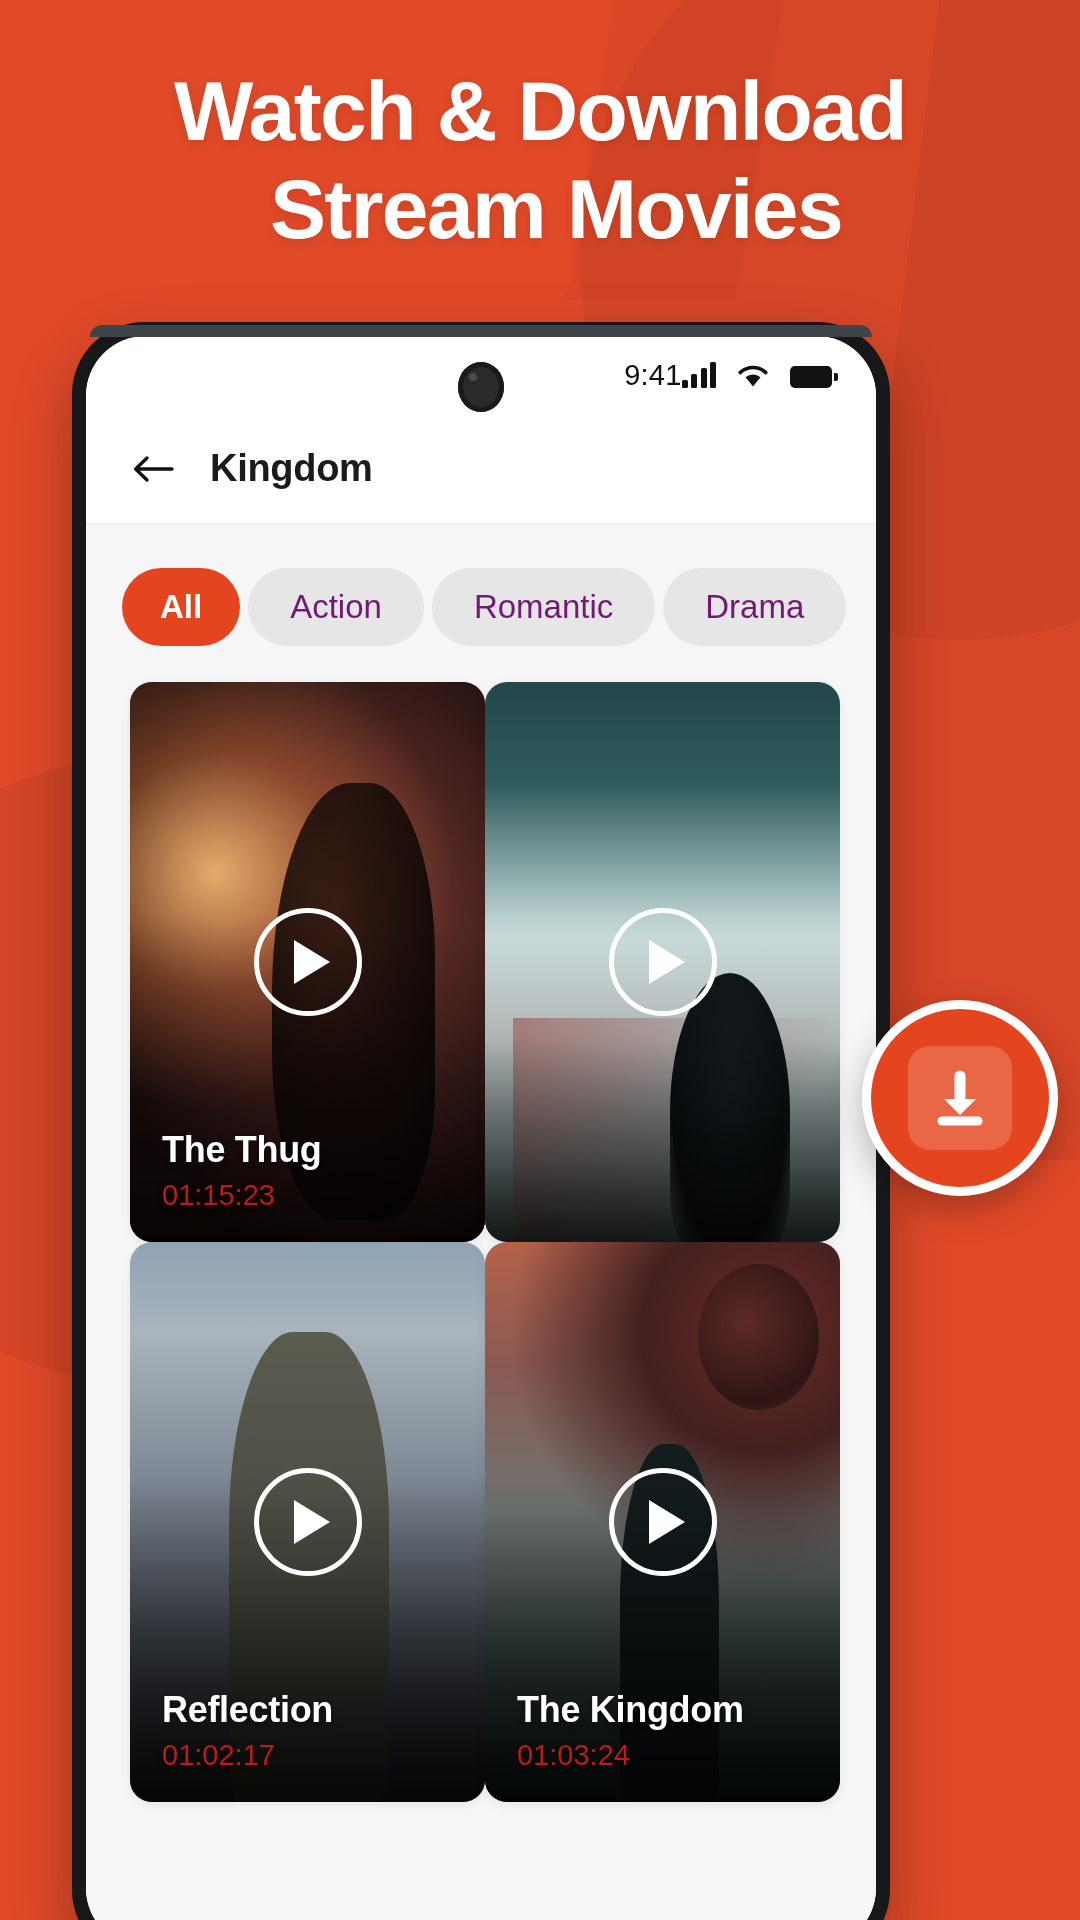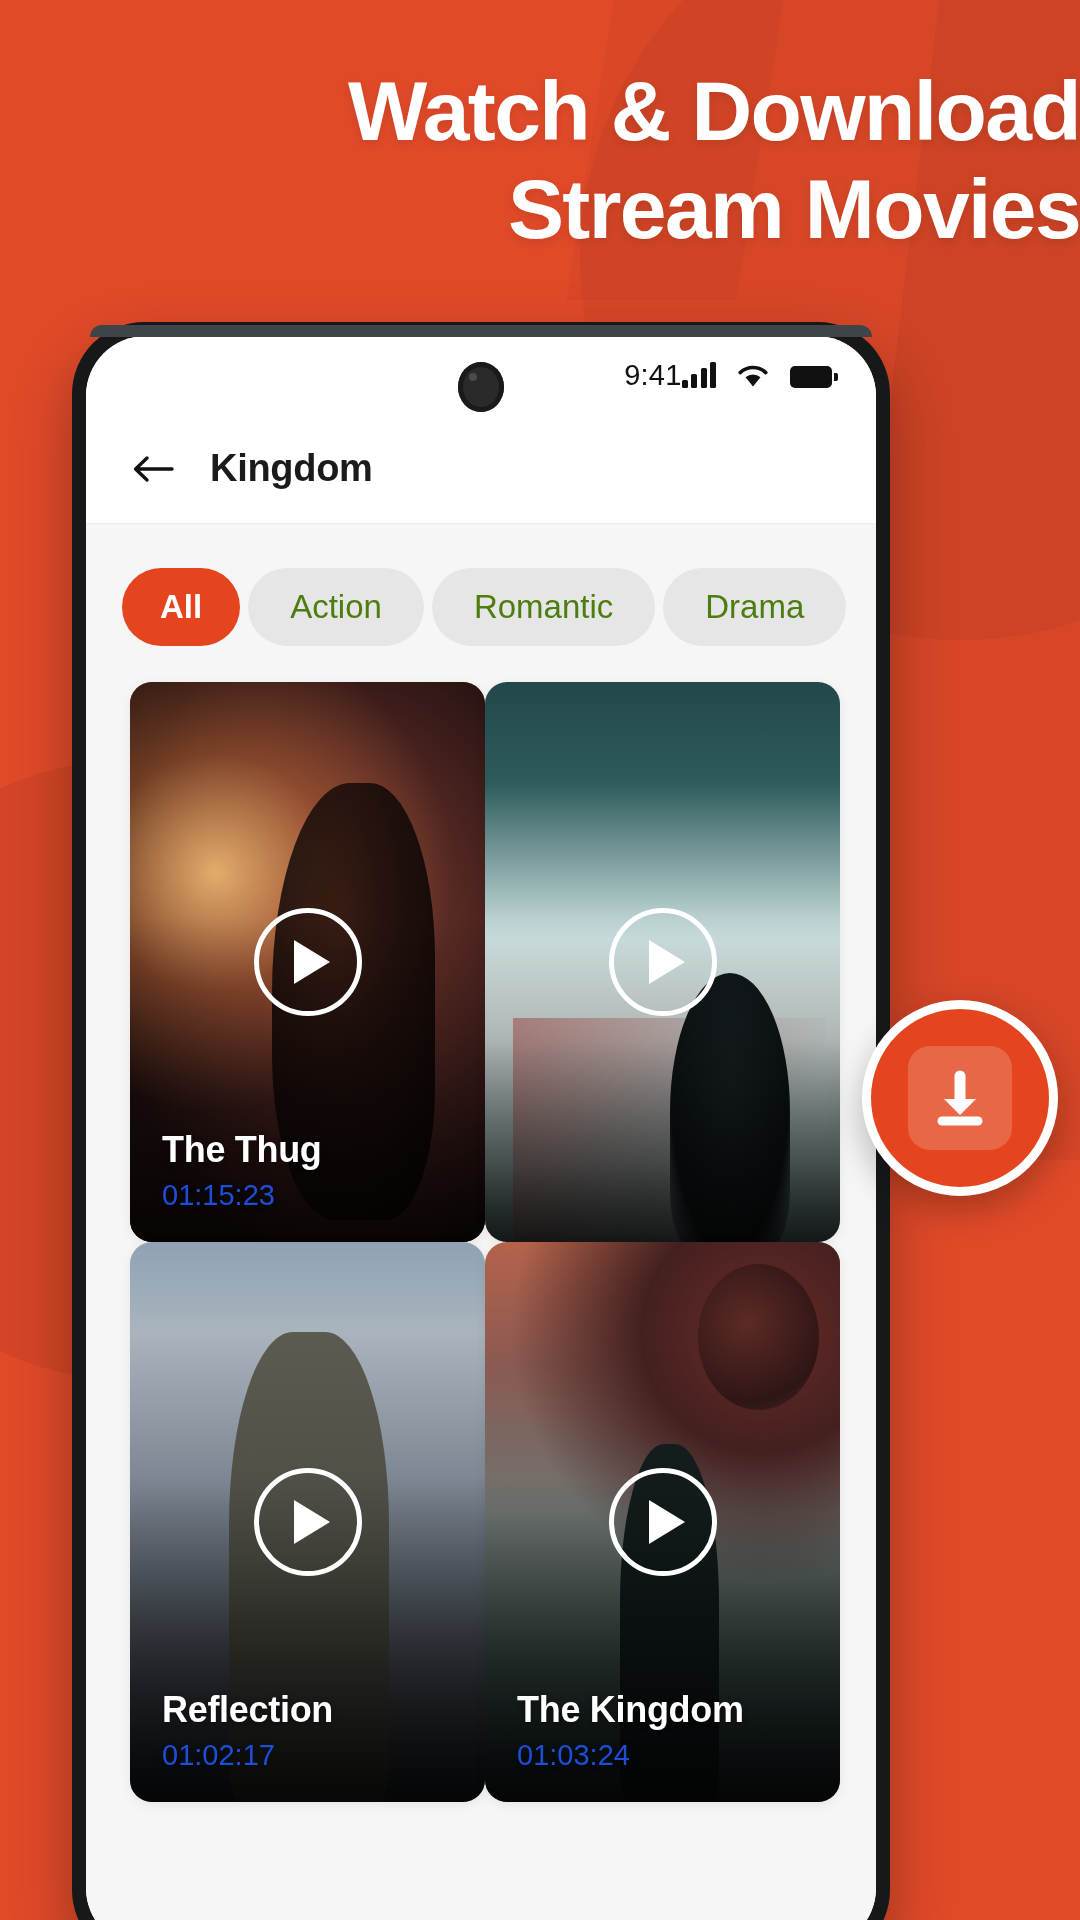--- a/index.html
+++ b/index.html
@@ -29,21 +29,21 @@
   }
   .bg-streak2 {
     position:absolute; left:590px; top:0; width:170px; height:300px;
     background:rgba(0,0,0,0.03);
     transform:skewX(-9deg);
   }
 
   
   .headline {
     position:absolute; top:62px; left:0; right:0;
-    text-align:right; color:#ffffff;
+    text-align:center; color:#ffffff;
     font-size:84px; font-weight:800; line-height:1.17;
     letter-spacing:-1.6px;
     text-shadow:0 3px 10px rgba(0,0,0,0.10);
     z-index:4;
   }
   .headline .l2 { display:block;margin-left:32px; }
 
   
   .phone {
     position:absolute; left:72px; top:322px;
@@ -119,21 +119,21 @@
 
   .chips {
     display:flex; gap:8px; padding:44px 0 30px 36px;
     white-space:nowrap;
   }
   .chip {
     flex:0 0 auto;
     height:78px; border-radius:39px;
     display:flex; align-items:center; justify-content:center;
     padding:16px 42px;
-    background:#e6e6e6; color:#4d7c0f;
+    background:#e6e6e6; color:#701a75;
     font-size:33px; font-weight:500;
     cursor:pointer;
   }
   .chip.active { background:#e4451f; color:#ffffff; font-weight:600; padding:0 38px; }
 
   .grid {
     display:grid; grid-template-columns:1fr 1fr;
     padding:6px 36px 0 44px;
   }
   .card {
@@ -159,21 +159,21 @@
     border-bottom:22px solid transparent;
     margin-left:9px;
   }
   .card-meta { position:absolute; left:32px; bottom:30px; right:20px; }
   .card-title {
     color:#fff; font-size:36px; font-weight:700; letter-spacing:-.3px;
     white-space:nowrap; overflow:hidden;
     text-shadow:0 2px 6px rgba(0,0,0,.45);
   }
   .card-dur {
-    color:#1d4ed8; font-size:29px; font-weight:400; margin-top:8px;
+    color:#b91c1c; font-size:29px; font-weight:400; margin-top:8px;
     text-shadow:0 2px 6px rgba(0,0,0,.45);
   }
 
   
   .fab {
     position:absolute; right:22px; top:1000px;
     width:196px; height:196px; border-radius:50%;
     background:#e4451f;
     border:9px solid #ffffff;
     display:flex; align-items:center; justify-content:center;

